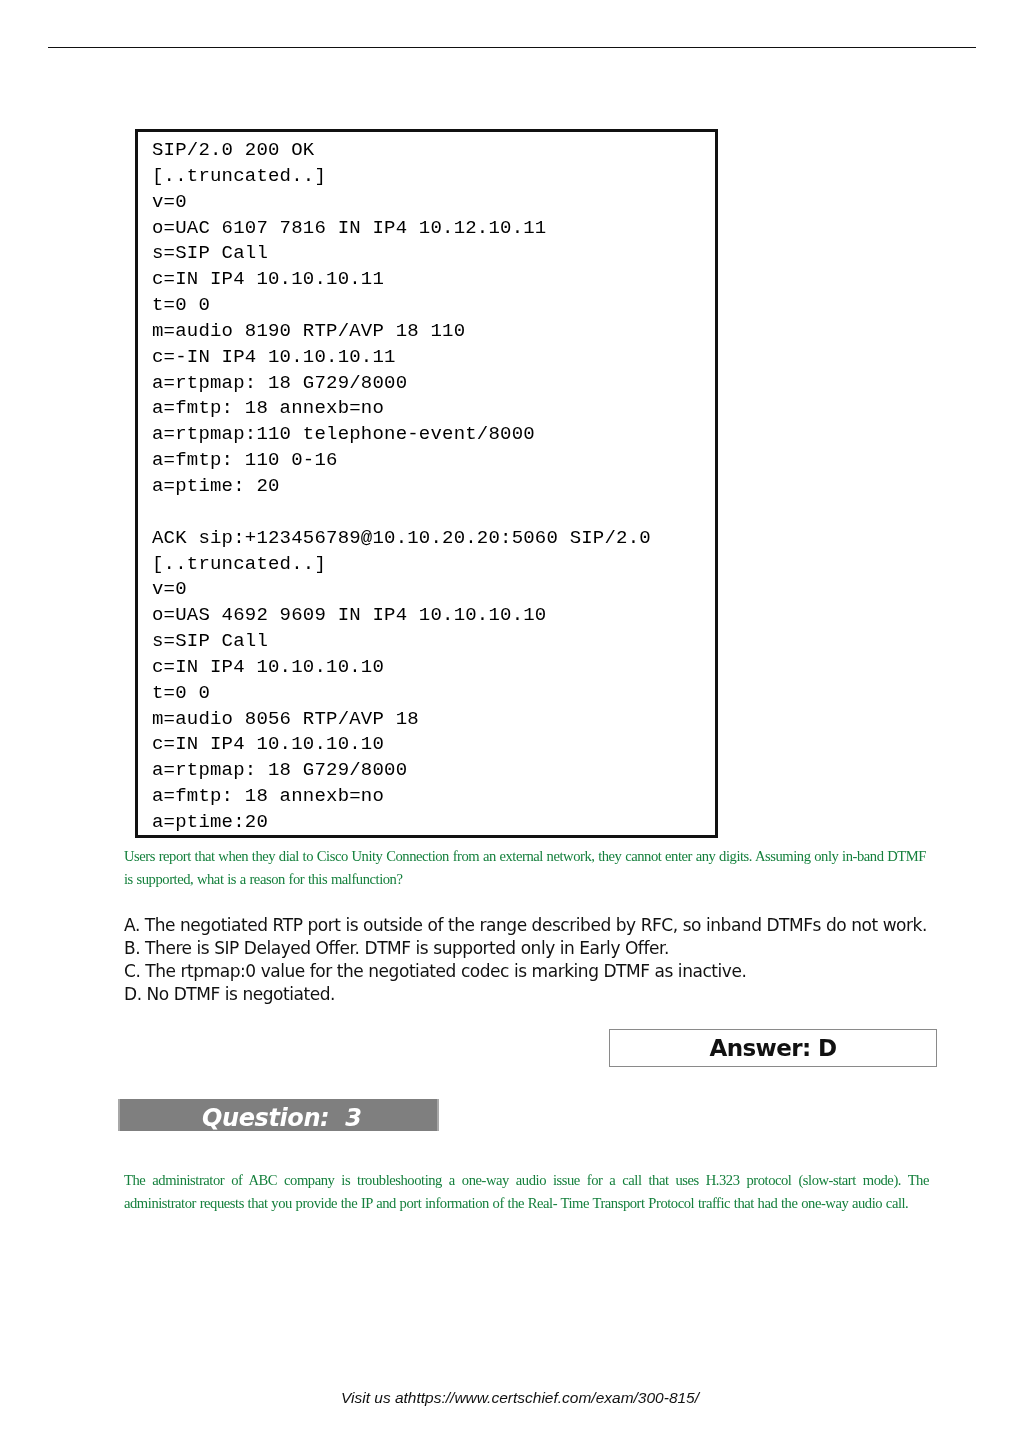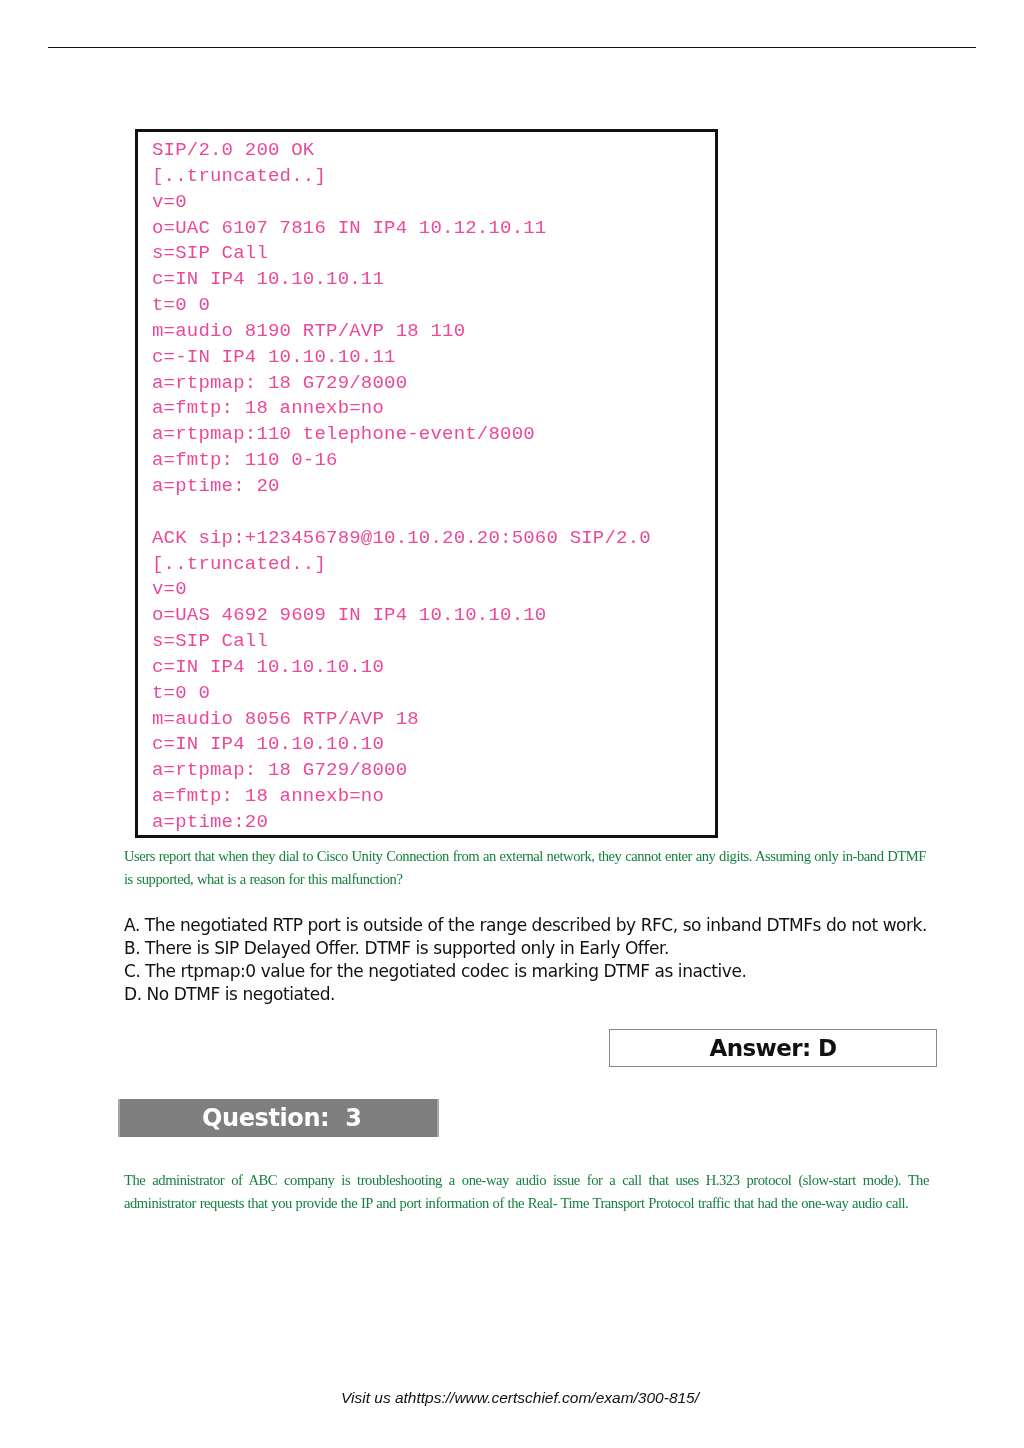--- a/index.html
+++ b/index.html
@@ -35,21 +35,21 @@
     }
     .code-lines {
       position: absolute;
       left: 14px;
       top: 6px;
       margin: 0;
       padding: 0;
       list-style: none;
       font-family: "Liberation Mono", monospace;
       font-size: 19px;
-      color: #ec4899;
+      color: #000000;
       letter-spacing: 0.2px;
     }
     .code-line {
       height: 25.85px;
       line-height: 25.85px;
       white-space: pre;
     }
     .question-text {
       position: absolute;
       left: 124px;
@@ -94,25 +94,26 @@
       font-weight: bold;
       font-size: 23px;
       color: #111111;
       letter-spacing: -0.6px;
     }
     .question-header {
       position: absolute;
       left: 118px;
       top: 1099px;
       width: 321px;
-      height: 38px;
+      height: 32px;
       background: #7f7f7f;
       border-left: 2px solid #a8a8a8;
       border-right: 2px solid #a8a8a8;
       box-sizing: border-box;
+      font-style: italic;
     }
     .question-header-label {
       position: absolute;
       left: 82px;
       top: 3px;
       font-family: "DejaVu Sans", sans-serif;
       font-weight: bold;
       font-size: 24px;
       line-height: 32px;
       color: #ffffff;

